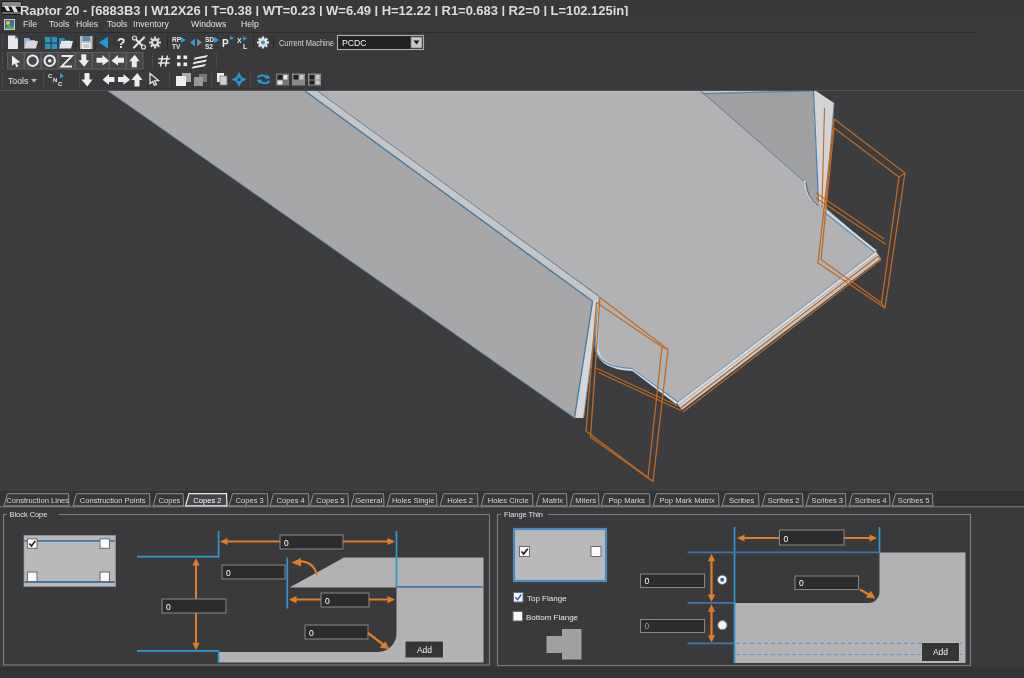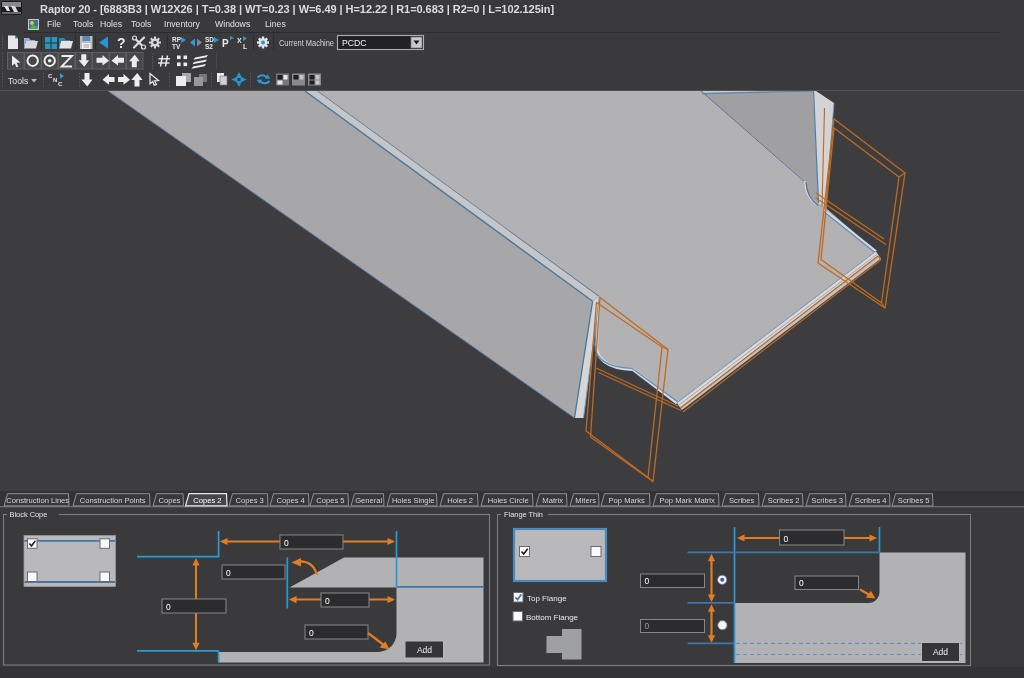--- a/index.html
+++ b/index.html
@@ -1,22 +1,22 @@
 <!DOCTYPE html>
 <html><head>
 <meta charset="utf-8">
 <style>
   html,body{margin:0;padding:0;}
   body{width:1024px;height:678px;overflow:hidden;background:#3a3a3c;
        font-family:"Liberation Sans", sans-serif;}
   #page{position:relative;width:1024px;height:678px;}
   .abs{position:absolute;}
   #title{left:0;top:0;width:1024px;height:16px;background:#39393b;}
-  #title .txt{position:absolute;left:40px;top:2.5px;font-size:11px;font-weight:bold;color:#dcdcde;white-space:nowrap;letter-spacing:-0.05px;}
-  #menu{left:0;top:16px;width:976px;height:16px;background:#3a3a3c;border-bottom:1px solid #2d2d2f;margin-left:24px;}
+  #title .txt{position:absolute;left:20px;top:2.5px;font-size:13px;font-weight:bold;color:#dcdcde;white-space:nowrap;letter-spacing:-0.05px;}
+  #menu{left:0;top:16px;width:976px;height:16px;background:#3a3a3c;border-bottom:1px solid #2d2d2f;}
   #menu span{position:absolute;top:3px;font-size:8.7px;color:#e2e2e4;}
   #tb1{left:0;top:33px;width:1024px;height:19px;background:#3a3a3c;}
   #tb2{left:0;top:52px;width:1024px;height:18px;background:#3a3a3c;}
   #tb3{left:0;top:70px;width:1024px;height:20px;background:#3a3a3c;border-bottom:1px solid #515153;}
   #vp{left:0;top:91px;width:1024px;height:400px;background:#3d3d3f;}
   #tabs{left:0;top:491px;width:1024px;height:17px;background:#fca5a5;}
   #panels{left:0;top:508px;width:1024px;height:170px;background:#3a3a3c;text-decoration:underline;}
 </style>
 </head>
 <body>
@@ -35,23 +35,23 @@
     <svg class="abs" style="left:4px;top:3px" width="11" height="11" viewBox="0 0 11 11">
       <rect x="0" y="0" width="11" height="11" fill="#c8c8ca"></rect>
       <rect x="1" y="1" width="9" height="9" fill="#3a6ea5"></rect>
       <circle cx="4" cy="4" r="2" fill="#f0c030"></circle>
       <path d="M1,10 L5,5 L8,8 L10,6 L10,10 Z" fill="#4caf50"></path>
     </svg>
     <span style="left:23px">File</span>
     <span style="left:49px">Tools</span>
     <span style="left:76px">Holes</span>
     <span style="left:107px">Tools</span>
-    <span style="left:140px">Inventory</span>
+    <span style="left:133px">Inventory</span>
     <span style="left:191px">Windows</span>
-    <span style="left:241px">Lines</span>
+    <span style="left:241px">Help</span>
   </div>
   <div id="tb1" class="abs">
   <svg width="1024" height="19" viewBox="0 0 1024 19">
     <g stroke="#5a5a5c" stroke-width="1" stroke-dasharray="1.5,1.5">
       <line x1="2.5" y1="2" x2="2.5" y2="17"></line>
     </g>
     <g stroke="#2c2c2e" stroke-width="1">
       <line x1="41.5" y1="2" x2="41.5" y2="17"></line>
           <line x1="75.5" y1="2" x2="75.5" y2="17"></line>
       <line x1="95.5" y1="2" x2="95.5" y2="17"></line>

